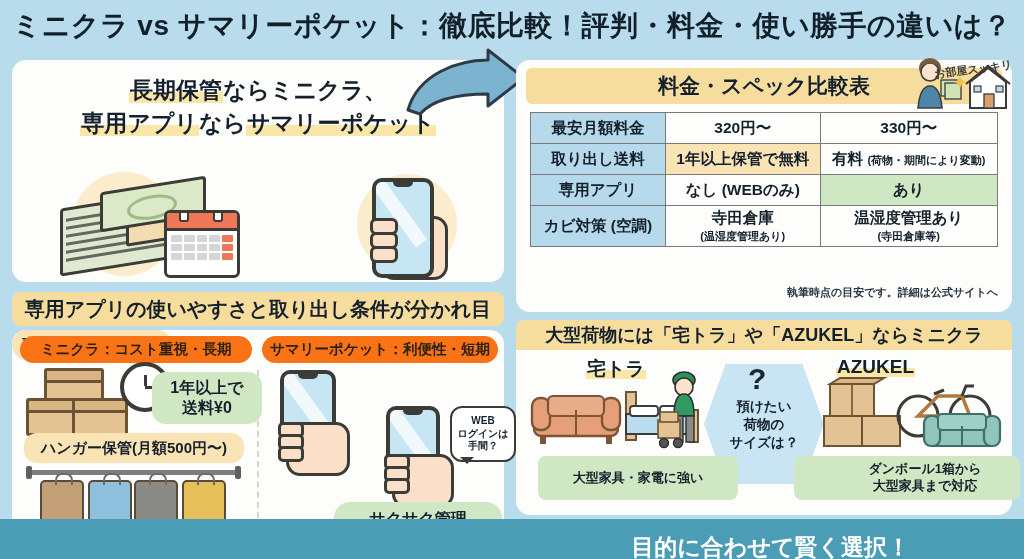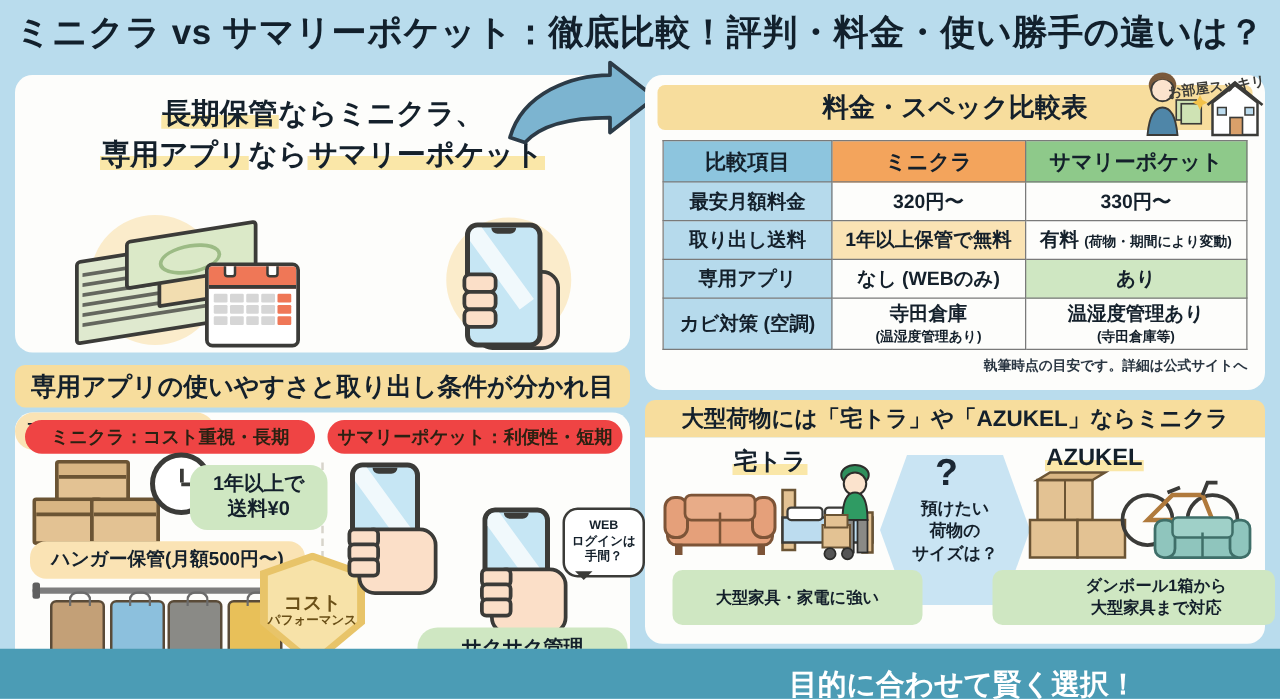--- a/index.html
+++ b/index.html
@@ -72,21 +72,21 @@
   #mid-banner{
     position:absolute;left:12px;top:292px;width:492px;height:34px;
     background:#f7dd9d;border-radius:8px;
     display:flex;align-items:center;justify-content:center;
   }
   #mid-banner .t{font-size:20px;font-weight:bold;color:#14202b;white-space:nowrap;}
 
   
   #left-bottom{left:12px;top:330px;width:492px;height:217px;}
   .pill{
-    position:absolute;height:27px;border-radius:14px;background:#ef4444;
+    position:absolute;height:27px;border-radius:14px;background:#f97316;
     display:flex;align-items:center;justify-content:center;
     color:#2b2112;font-size:14.5px;font-weight:bold;white-space:nowrap;
   }
   #pill-mini{left:8px;top:6px;width:232px;}
   #pill-sumapo{left:250px;top:6px;width:236px;}
   .vdash{position:absolute;left:245px;top:40px;width:0;height:168px;border-left:2px dashed #d7d4cb;}
 
   .tagY{position:absolute;background:#fae3b4;border-radius:13px;
     display:flex;align-items:center;justify-content:center;text-align:center;
     font-size:15px;font-weight:bold;color:#14202b;line-height:1.25;}
@@ -310,28 +310,20 @@
           <div class="hook"></div>
         </div>
       <div class="coat" style="left:108px;background:#8a8a86;height:52px;">
           <div class="hook"></div>
         </div>
       <div class="coat" style="left:156px;background:#e8c059;height:56px;">
           <div class="hook"></div>
         </div>
     </div>
 
-    <div class="shield">
-      <div class="shield-bg"></div>
-      <div class="shield-in"></div>
-      <div class="shield-txt">
-        <div class="l1">コスト</div>
-        <div class="l2">パフォーマンス</div>
-      </div>
-    </div>
 
     <div id="tag-app">専用アプリの操作性</div>
 
     <div style="position:absolute;left:262px;top:40px;width:78px;height:100px;">
       <div class="phone" style="left:6px;top:0;width:48px;height:80px;">
         <div class="notch"></div>
           <div class="glare"></div>
       </div>
       <div class="hand" style="left:12px;top:52px;width:58px;height:48px;"></div>
       <div class="hand" style="left:4px;top:52px;width:20px;height:10px;border-radius:5px;"></div>
@@ -375,25 +367,20 @@
         <rect x="76" y="38" width="10" height="14" fill="#d9a06a" stroke="#3b3b38" stroke-width="1.3"></rect>
         <rect x="66" y="30" width="7" height="6" fill="#bcdcef" stroke="#3b3b38" stroke-width="1.2"></rect>
         <rect x="88" y="30" width="7" height="6" fill="#bcdcef" stroke="#3b3b38" stroke-width="1.2"></rect>
         <path d="M52,20 l2,4 l4,2 l-4,2 l-2,4 l-2,-4 l-4,-2 l4,-2z" fill="#f3c24a"></path>
       </svg>
     </div>
     <div class="char-txt">お部屋スッキリ</div>
 
     <table class="cmp">
       <tbody>
-          <tr class="head">
-            <td class="c0">比較項目</td>
-            <td class="c1">ミニクラ</td>
-            <td class="c2">サマリーポケット</td>
-          </tr>
           <tr>
             <td class="c0">最安月額料金</td>
             <td>320円〜</td>
             <td>330円〜</td>
           </tr>
           <tr>
             <td class="c0">取り出し送料</td>
             <td class="hl-or">1年以上保管で無料</td>
             <td><span>有料</span> <span class="inline-sub">(荷物・期間により変動)</span></td>
           </tr>

